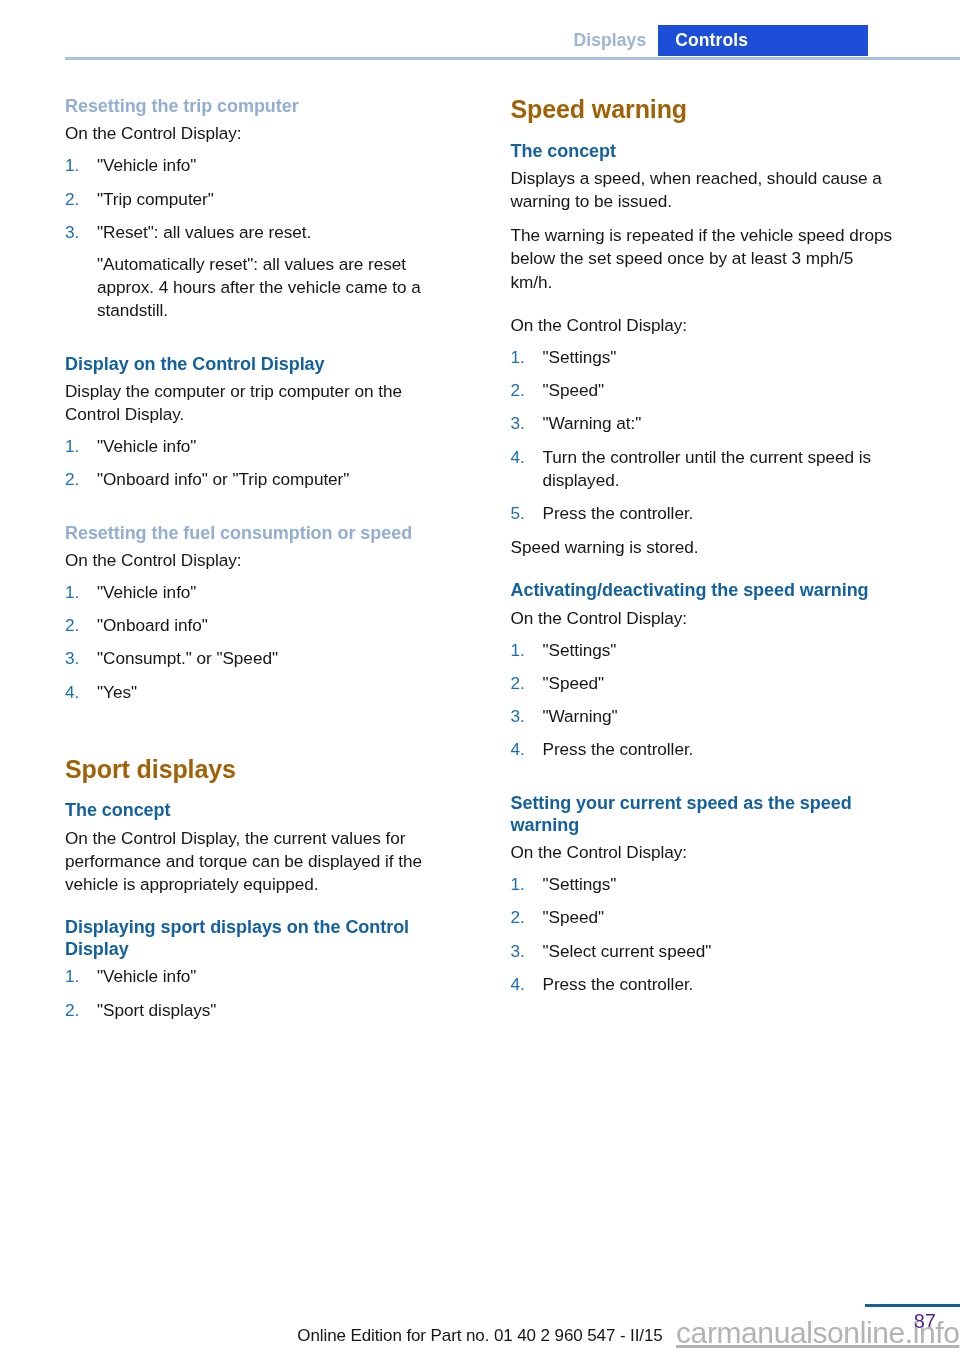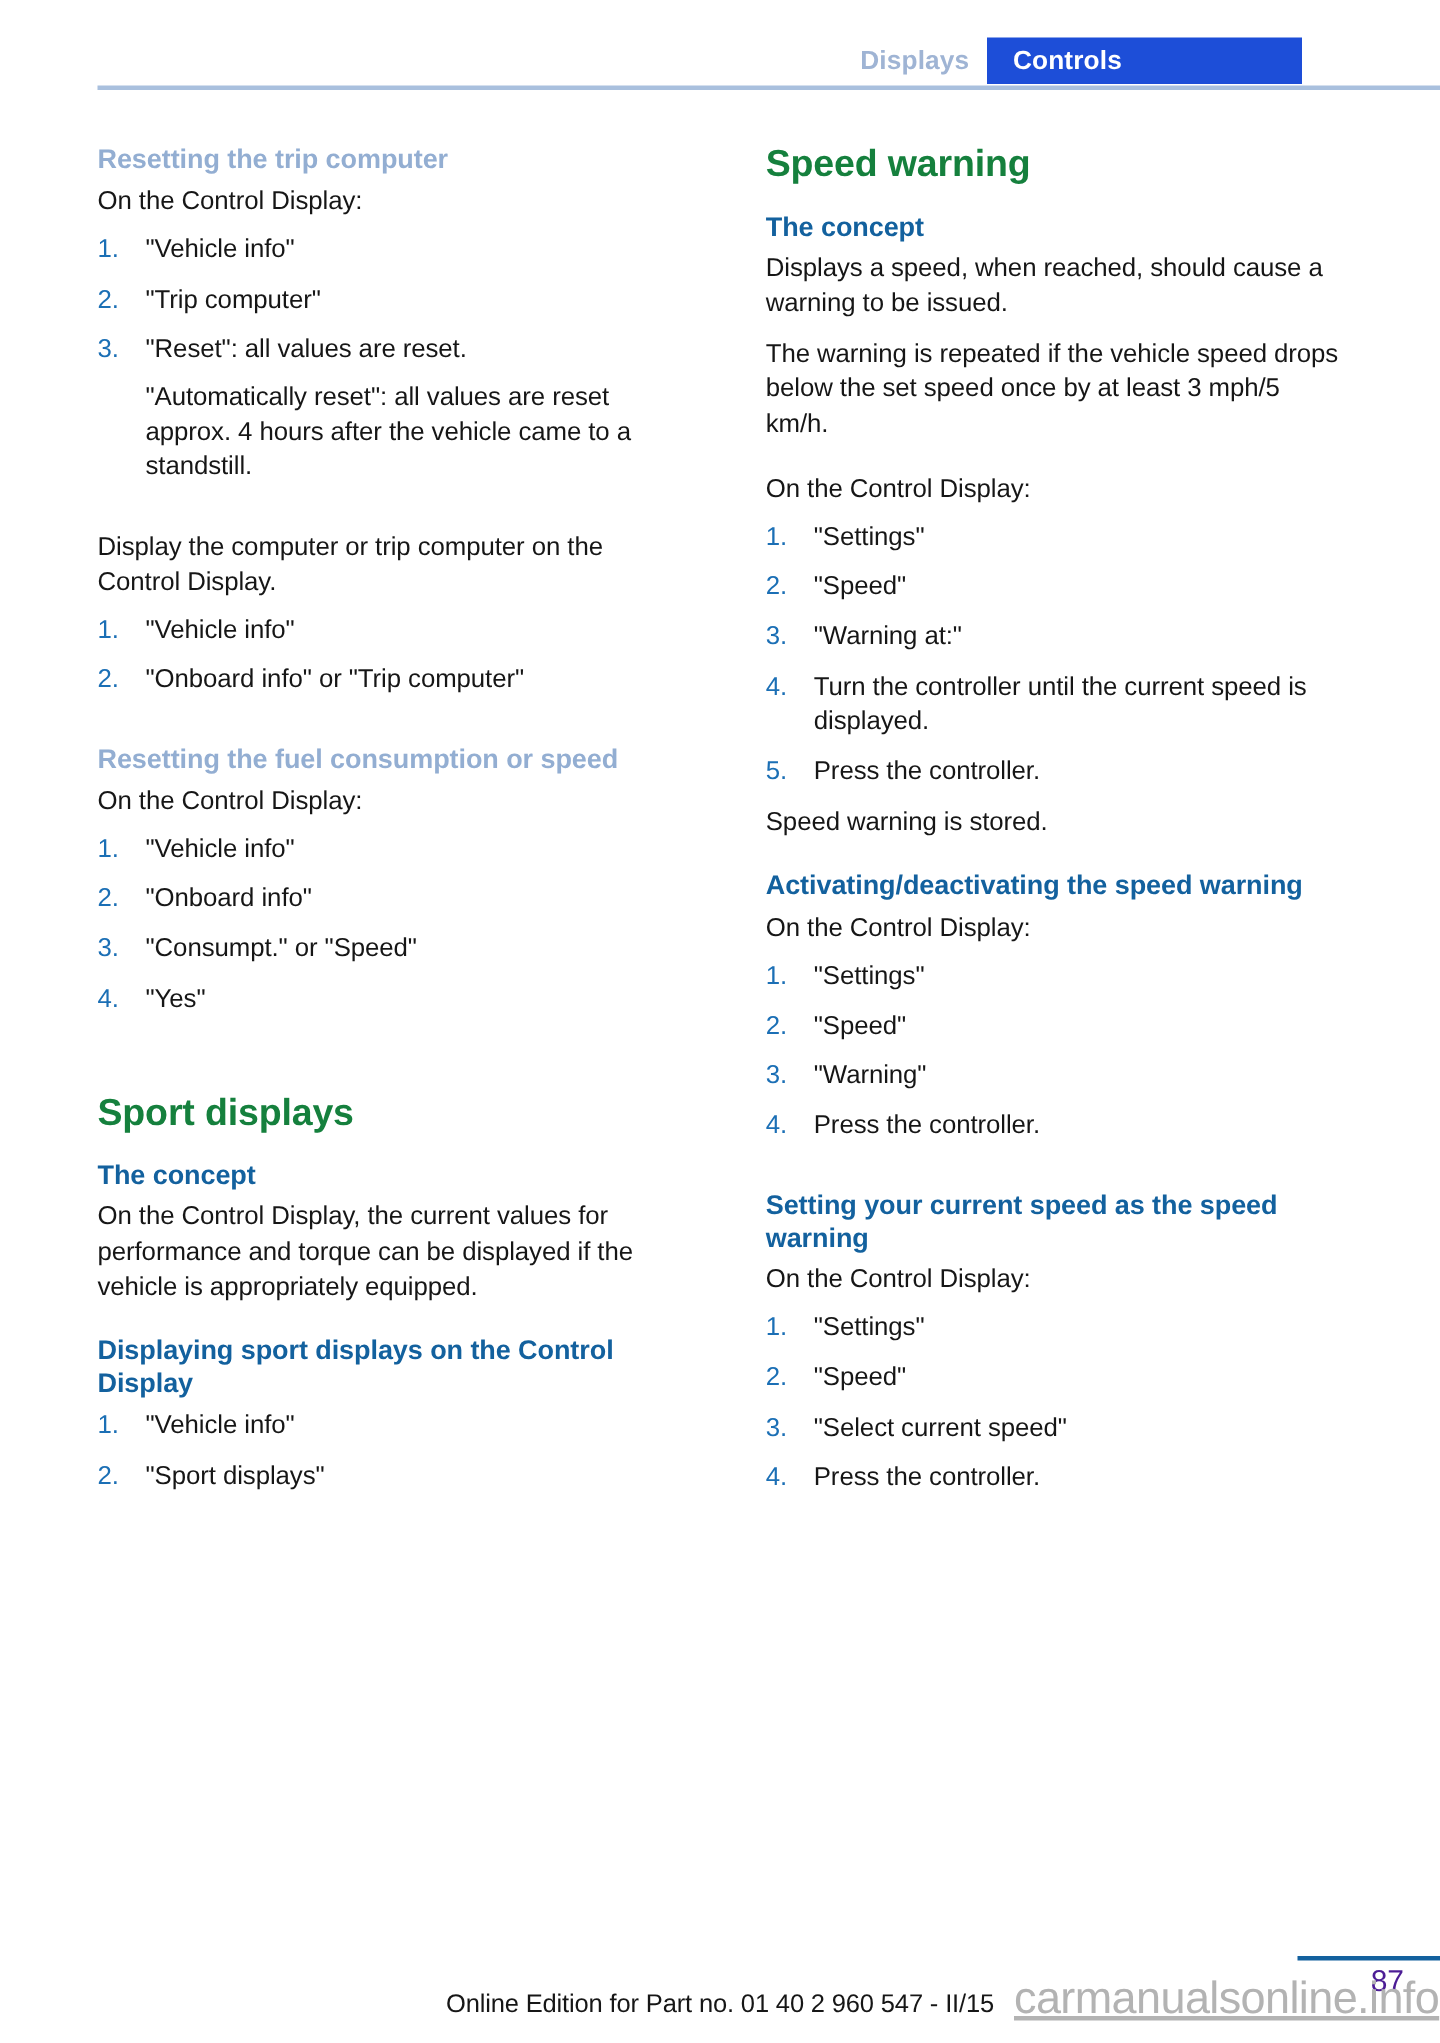--- a/index.html
+++ b/index.html
@@ -68,21 +68,21 @@
     gap: 61px;
   }
   .col {
     width: 409px;
   }
 
   
   h1.title {
     font-size: 25px;
     font-weight: bold;
-    color: #15803d;
+    color: #a16207;
     margin: 0 0 15px 0;
     line-height: 1.18;
     letter-spacing: -0.1px;
   }
   h2.sub {
     font-size: 18px;
     font-weight: bold;
     color: #13619e;
     margin: 0 0 5px 0;
     line-height: 1.23;
@@ -212,20 +212,21 @@
         <span>"Trip computer"</span>
       </li>
       <li>
         <span>"Reset": all values are reset.</span>
         <span class="substep">"Automatically reset": all values are reset approx. 4 hours after the vehicle came to a standstill.</span>
       </li>
     </ol>
 
     <div class="gap-md"></div>
 
+    <h2 class="sub">Display on the Control Display</h2>
     <p class="para tight">Display the computer or trip computer on the Control Display.</p>
     <ol class="steps">
       <li>
         <span>"Vehicle info"</span>
       </li>
       <li>
         <span>"Onboard info" or "Trip computer"</span>
       </li>
     </ol>
 

